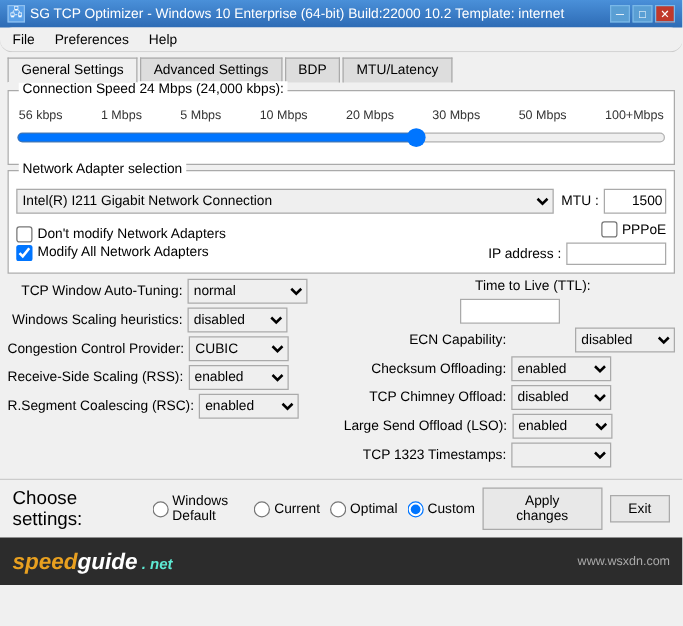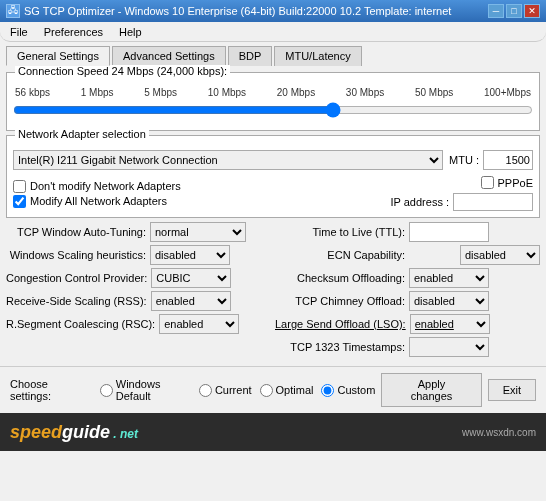--- a/index.html
+++ b/index.html
@@ -166,21 +166,21 @@
     }
     .bottom-bar {
       border-top: 1px solid #ccc;
       padding: 6px 10px;
       display: flex;
       align-items: center;
       gap: 6px;
       background: #f0f0f0;
     }
     .choose-label {
-      font-size: 11px;
+      font-size: 15px;
       margin-right: 4px;
     }
     .radio-group {
       display: flex;
       gap: 8px;
       align-items: center;
     }
     .radio-item {
       display: flex;
       align-items: center;
@@ -350,21 +350,21 @@
       <div class="setting-row" style="margin-bottom:3px;">
         <span class="setting-label">R.Segment Coalescing (RSC):</span>
         <select class="setting-select">
           <option>enabled</option>
           <option>disabled</option>
         </select>
       </div>
     </div>
 
     <div class="col-right" style="padding-left:4px;">
-      <div class="setting-row" style="margin-bottom:3px;">
+      <div class="setting-row" style="margin-bottom:3px;flex-direction:column;">
         <span class="setting-label-right">Time to Live (TTL):</span>
         <input class="setting-input" type="text" value="" style="">
       </div>
       <div class="setting-row" style="margin-bottom:3px;justify-content:space-between;">
         <span class="setting-label-right">ECN Capability:</span>
         <select class="setting-select">
           <option>disabled</option>
           <option>enabled</option>
         </select>
       </div>
@@ -375,21 +375,21 @@
           <option>disabled</option>
         </select>
       </div>
       <div class="setting-row" style="margin-bottom:3px;">
         <span class="setting-label-right">TCP Chimney Offload:</span>
         <select class="setting-select">
           <option>disabled</option>
           <option>enabled</option>
         </select>
       </div>
-      <div class="setting-row" style="margin-bottom:3px;text-decoration:underline;">
+      <div class="setting-row" style="margin-bottom:3px;">
         <span class="setting-label-right">Large Send Offload (LSO):</span>
         <select class="setting-select">
           <option>enabled</option>
           <option>disabled</option>
         </select>
       </div>
       <div class="setting-row" style="margin-bottom:3px;">
         <span class="setting-label-right">TCP 1323 Timestamps:</span>
         <select class="setting-select">
           <option></option>

